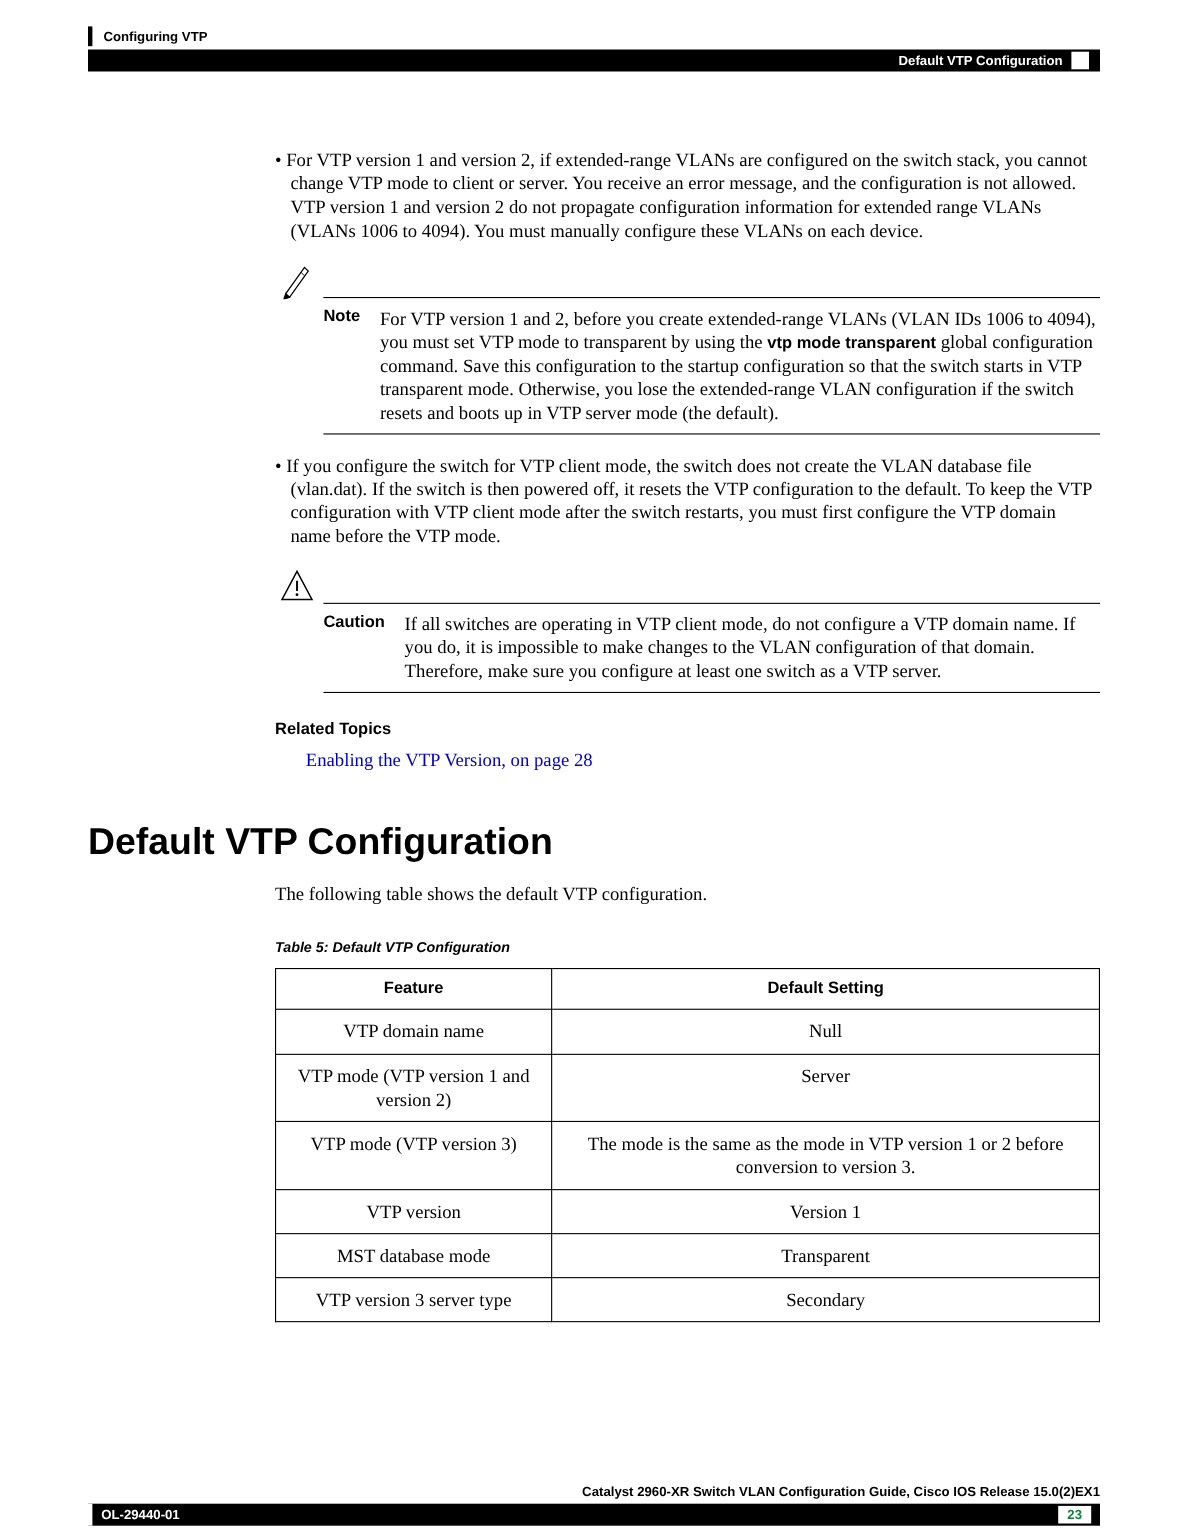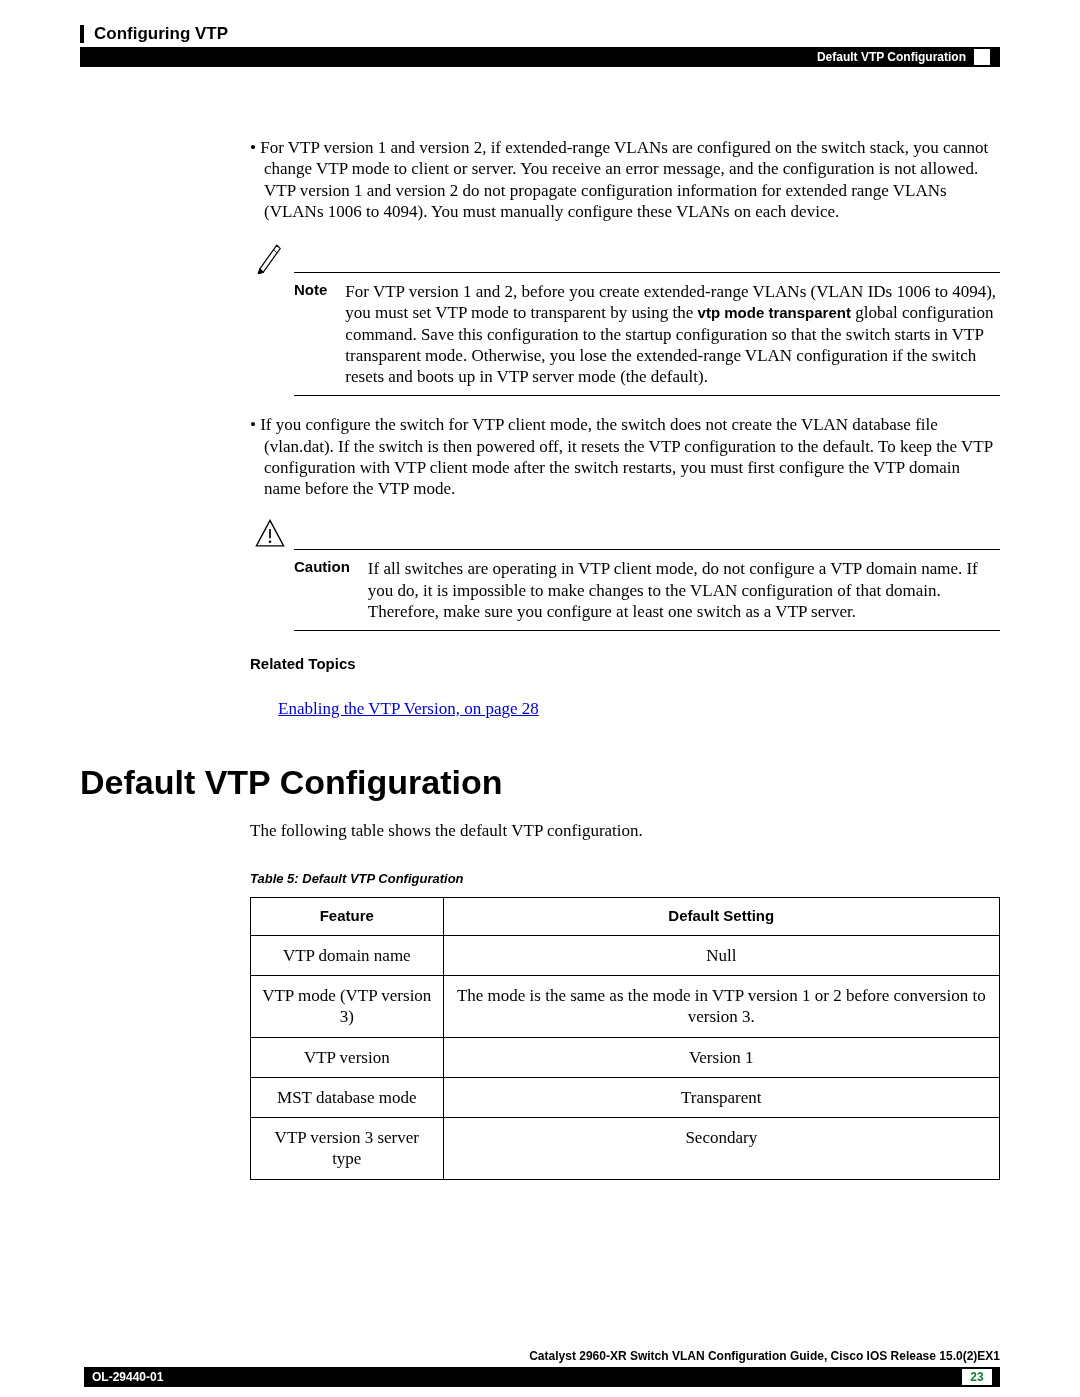--- a/index.html
+++ b/index.html
@@ -9,21 +9,21 @@
     background: #ffffff;
     font-family: "Times New Roman", Times, serif;
     color: #000;
     position: relative;
     padding: 24px 80px 20px 80px;
   }
   .top-header {
     display: flex;
     align-items: center;
     font-family: Arial, Helvetica, sans-serif;
-    font-size: 17px;
+    font-size: 12px;
     font-weight: bold;
     margin-bottom: 3px;
   }
   .top-header .bar {
     width: 4px;
     height: 18px;
     background: #000;
     margin-right: 10px;
   }
   .sub-header {
@@ -102,25 +102,24 @@
   .related-topics {
     font-family: Arial, Helvetica, sans-serif;
     font-weight: bold;
     font-size: 15px;
     margin-top: 24px;
     margin-left: 0px;
   }
   .link {
     color: #0000cc;
     font-size: 17px;
-    margin-top: 24px;
+    margin-top: 8px;
     display: inline-block;
     margin-left: 28px;
     cursor: pointer;
-    text-decoration: underline;
   }
   .section-title {
     font-family: Arial, Helvetica, sans-serif;
     font-weight: bold;
     font-size: 34px;
     margin-top: 42px;
     margin-left: -170px;
   }
   .intro {
     margin-top: 16px;
@@ -266,20 +265,24 @@
         <th>Feature</th>
         <th>Default Setting</th>
       </tr>
     </thead>
     <tbody>
       <tr>
           <td>VTP domain name</td>
           <td>Null</td>
         </tr>
       <tr>
+          <td>VTP mode (VTP version 1 and version 2)</td>
+          <td>Server</td>
+        </tr>
+      <tr>
           <td>VTP mode (VTP version 3)</td>
           <td>The mode is the same as the mode in VTP version 1 or 2 before conversion to version 3.</td>
         </tr>
       <tr>
           <td>VTP version</td>
           <td>Version 1</td>
         </tr>
       <tr>
           <td>MST database mode</td>
           <td>Transparent</td>

